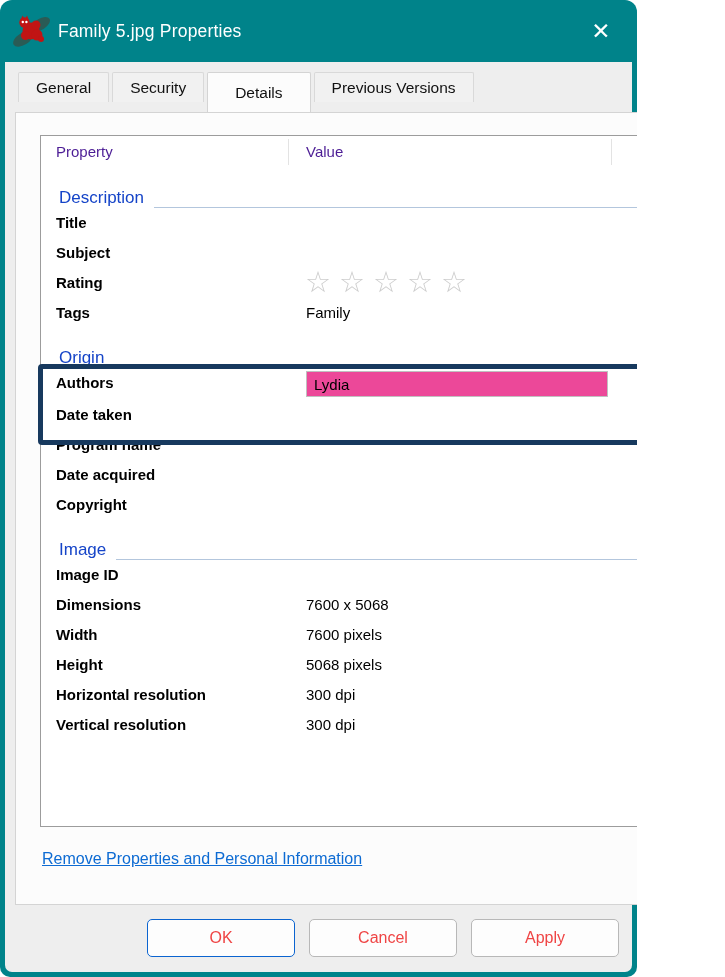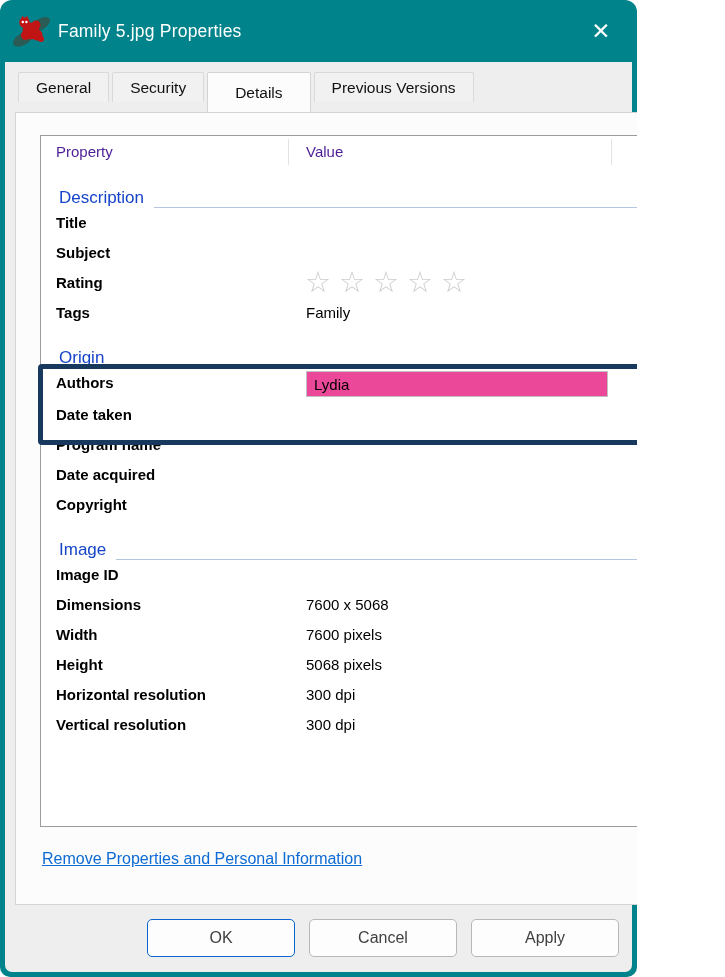--- a/index.html
+++ b/index.html
@@ -76,21 +76,21 @@
   }
   
   .remove-link {
     position:absolute; left:26px; top:730px; font-size:16px; color:#0d6bd3;
     text-decoration:underline; cursor:pointer;margin-top:7px;
   }
   
   .btnrow { position:absolute; right:13px; bottom:15px; display:flex; gap:14px; z-index:1; }
   .btn {
     width:148px; height:38px; background:#fdfdfd; border:1px solid #b8b8b8; border-radius:5px;
-    font-size:16px; color:#404040; font-family:"Liberation Sans", sans-serif; cursor:default;
+    font-size:16px; color:#ef4444; font-family:"Liberation Sans", sans-serif; cursor:default;
   }
   .btn.primary { border:1.5px solid #0b64d0; }
 </style>
 </head>
 <body>
 
 <div class="window">
 
   <div class="titlebar">
     <svg class="app-icon" viewBox="0 0 38 38">

